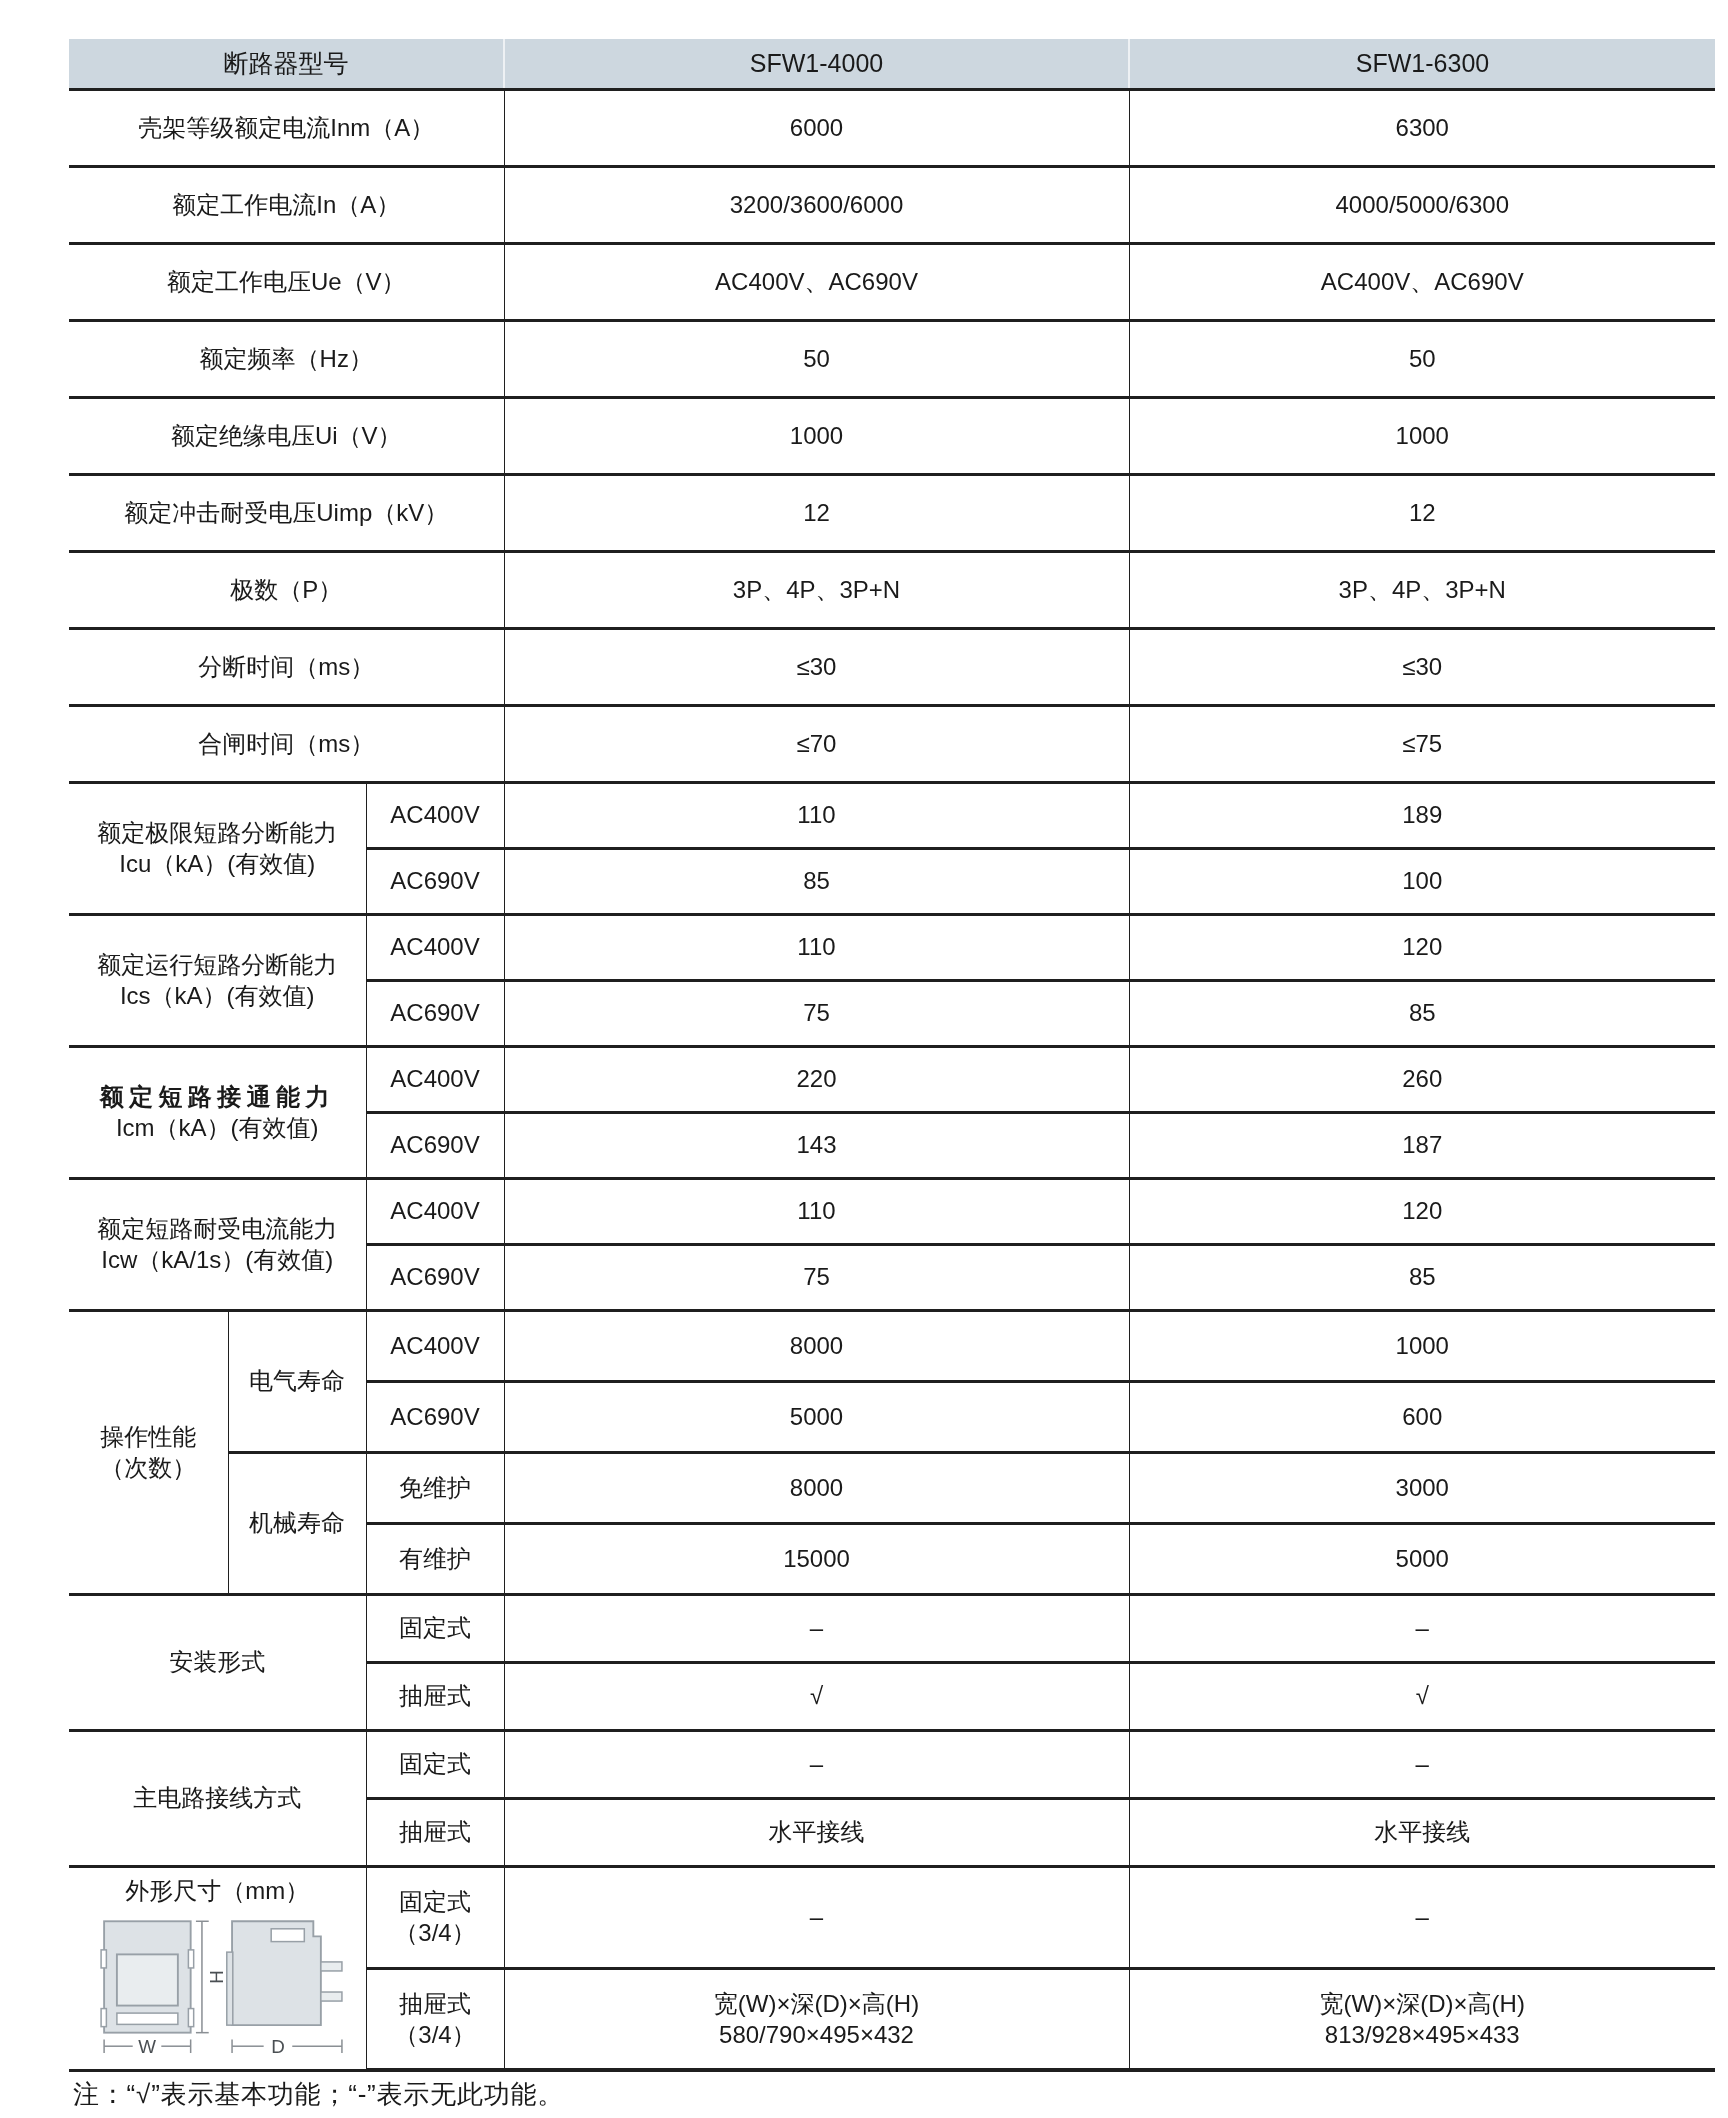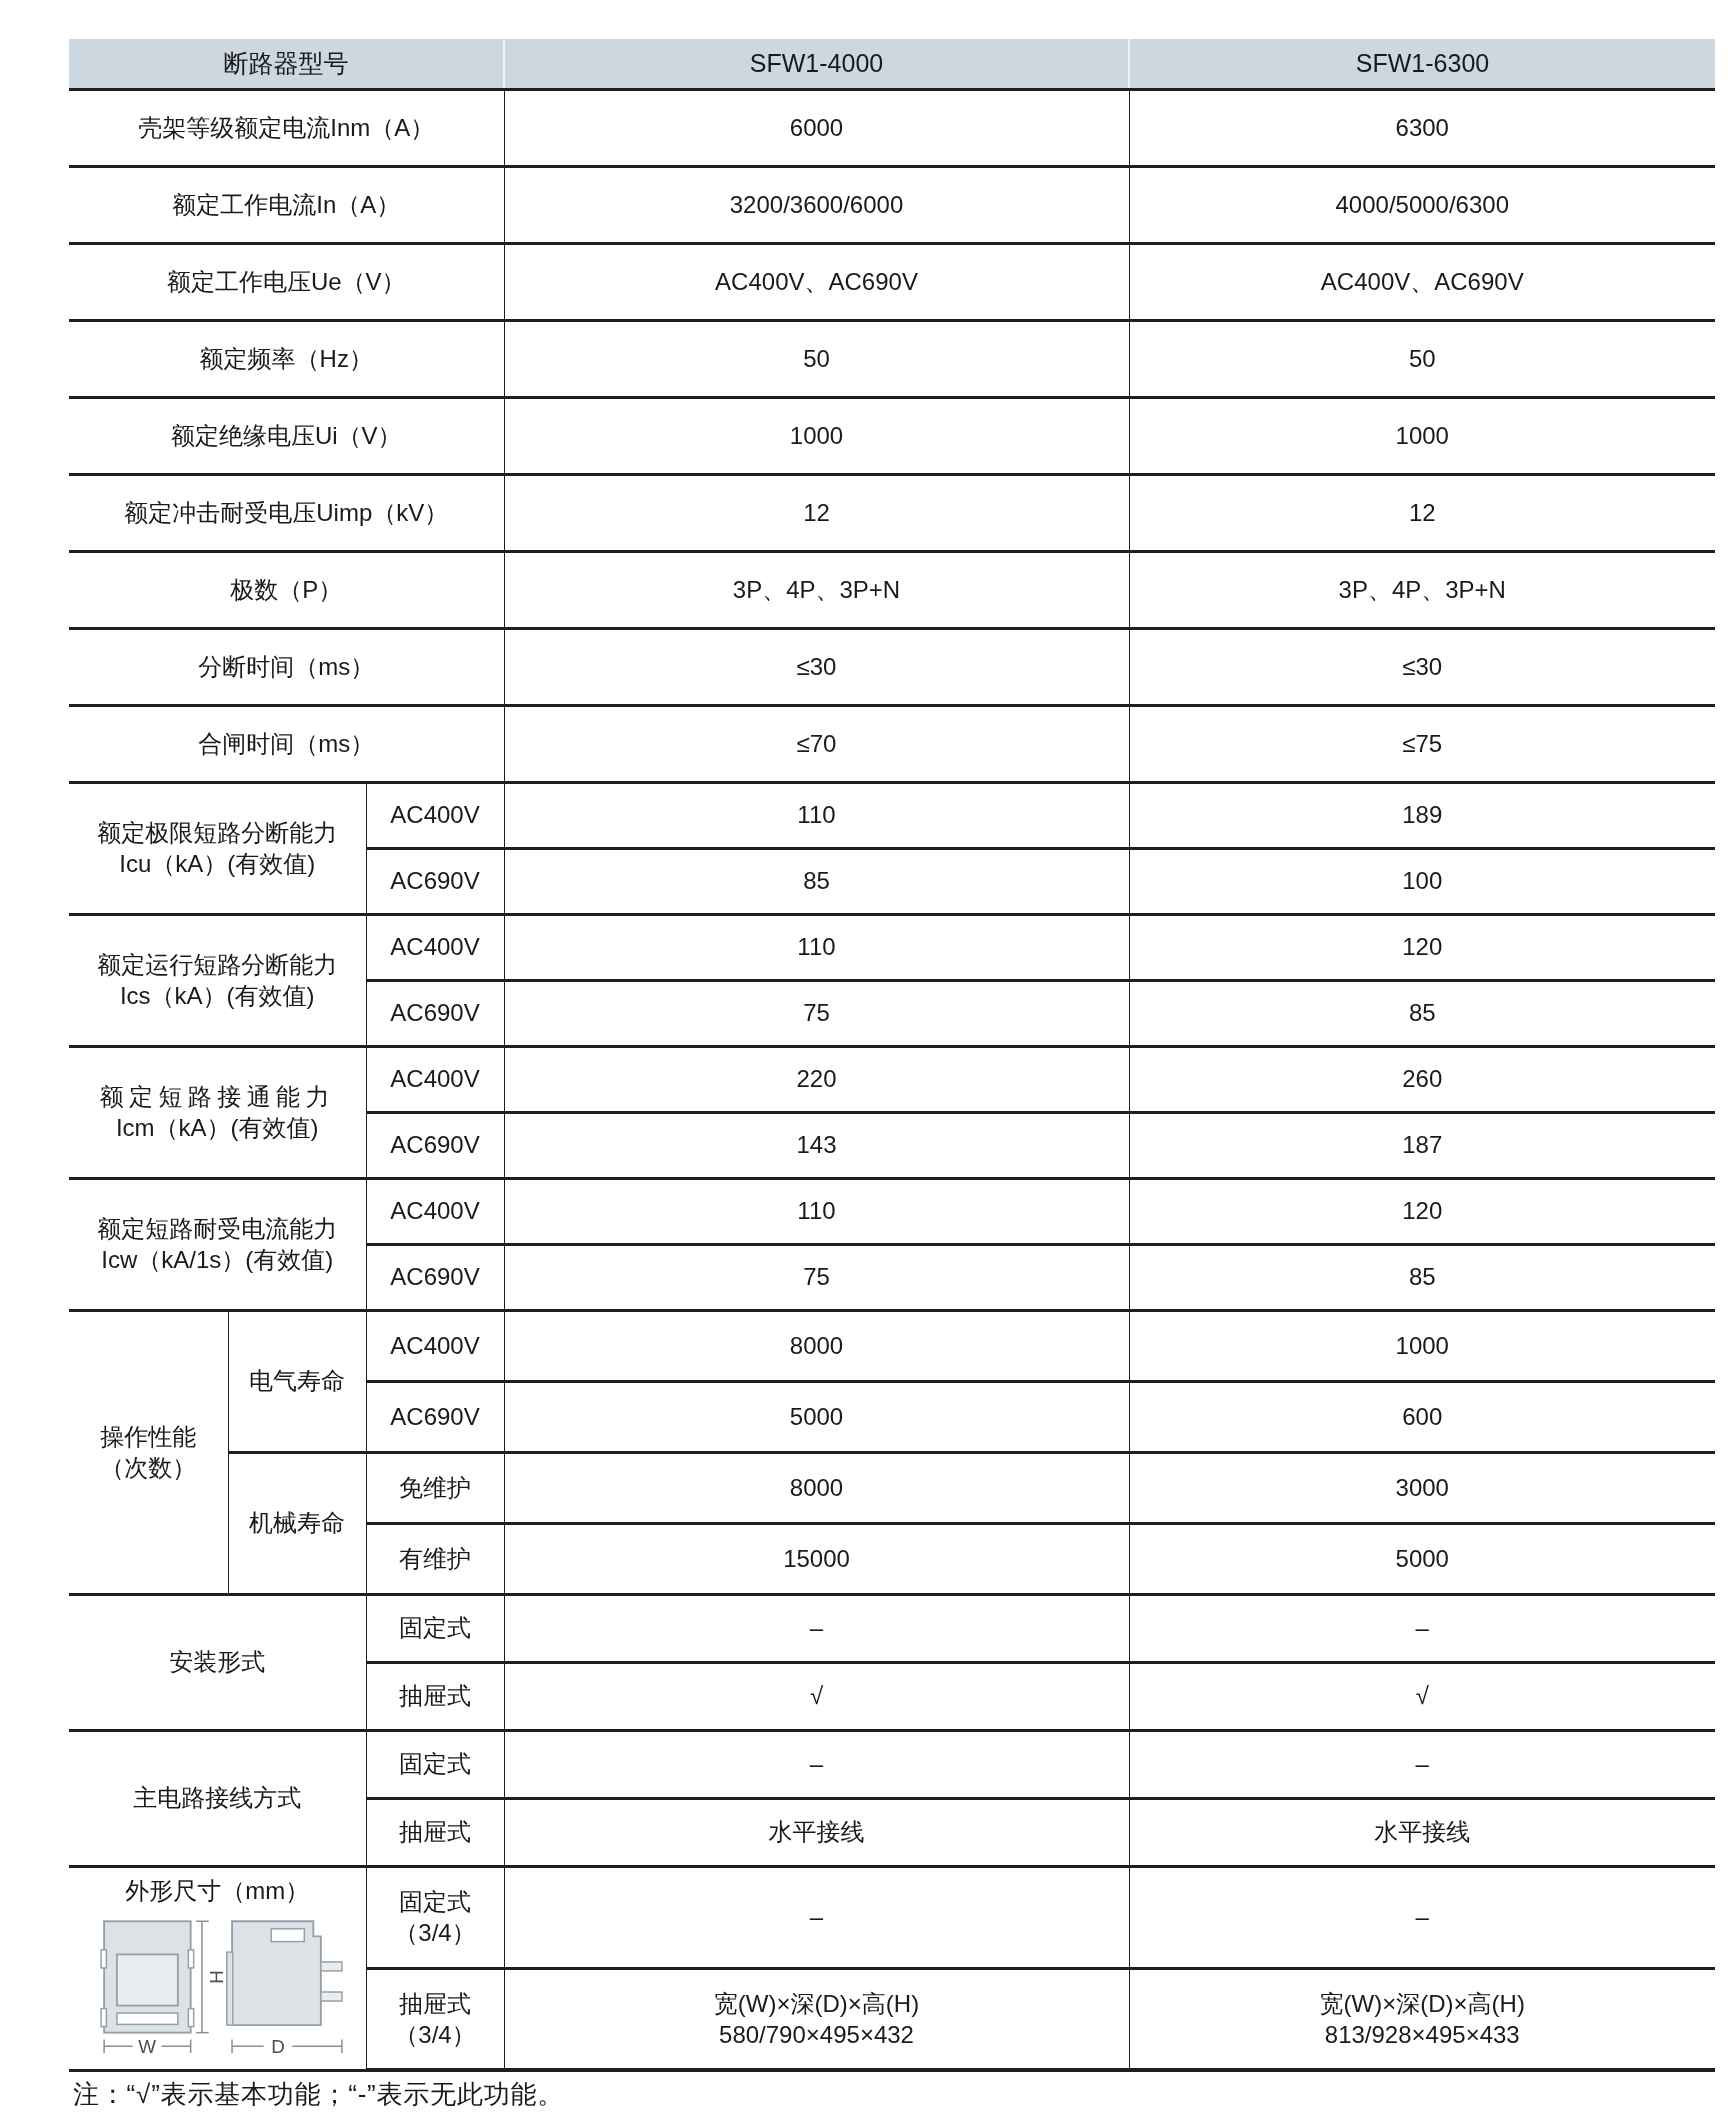--- a/index.html
+++ b/index.html
@@ -18,21 +18,21 @@
   }
   th {
     background:#cdd7df; border-top:none;
     border-left:2.3px solid #eef1f4; border-bottom:3.1px solid #1f1f1f;
     font-size:25px;
   }
   th.first, td.first { border-left:none; }
   th.last,  td.last  { border-right:none; }
   tr.bottom td { border-bottom:4.7px solid #1f1f1f; }
   .ln { line-height:1.3; }
-  .spaced { letter-spacing:5.4px; }
+  .spaced { letter-spacing:5.4px;font-weight:bold; }
   .dim-cell { vertical-align:middle; }
   .dim-label { font-size:24px; margin:7.8px 0 1.6px 0; }
   .note {
     position:absolute; left:73px; top:2077px;
     font-size:26px; letter-spacing:0.8px;
   }
   svg text { font-family:"Liberation Sans","DejaVu Sans",sans-serif; }
 </style>
 </head>
 <body>

